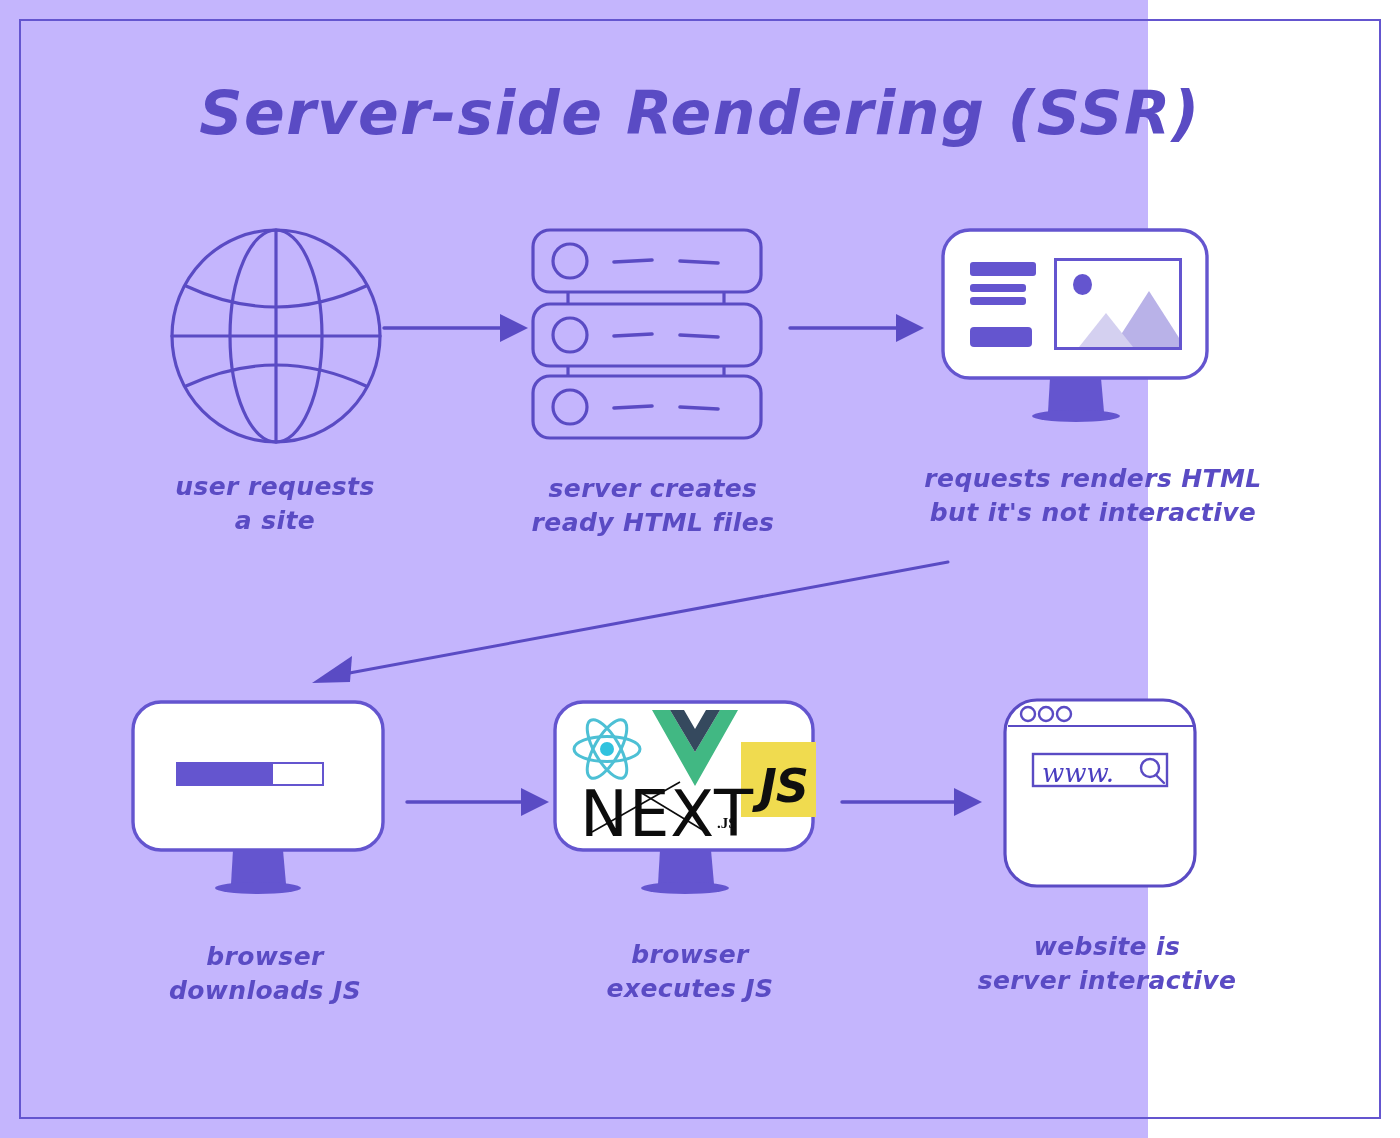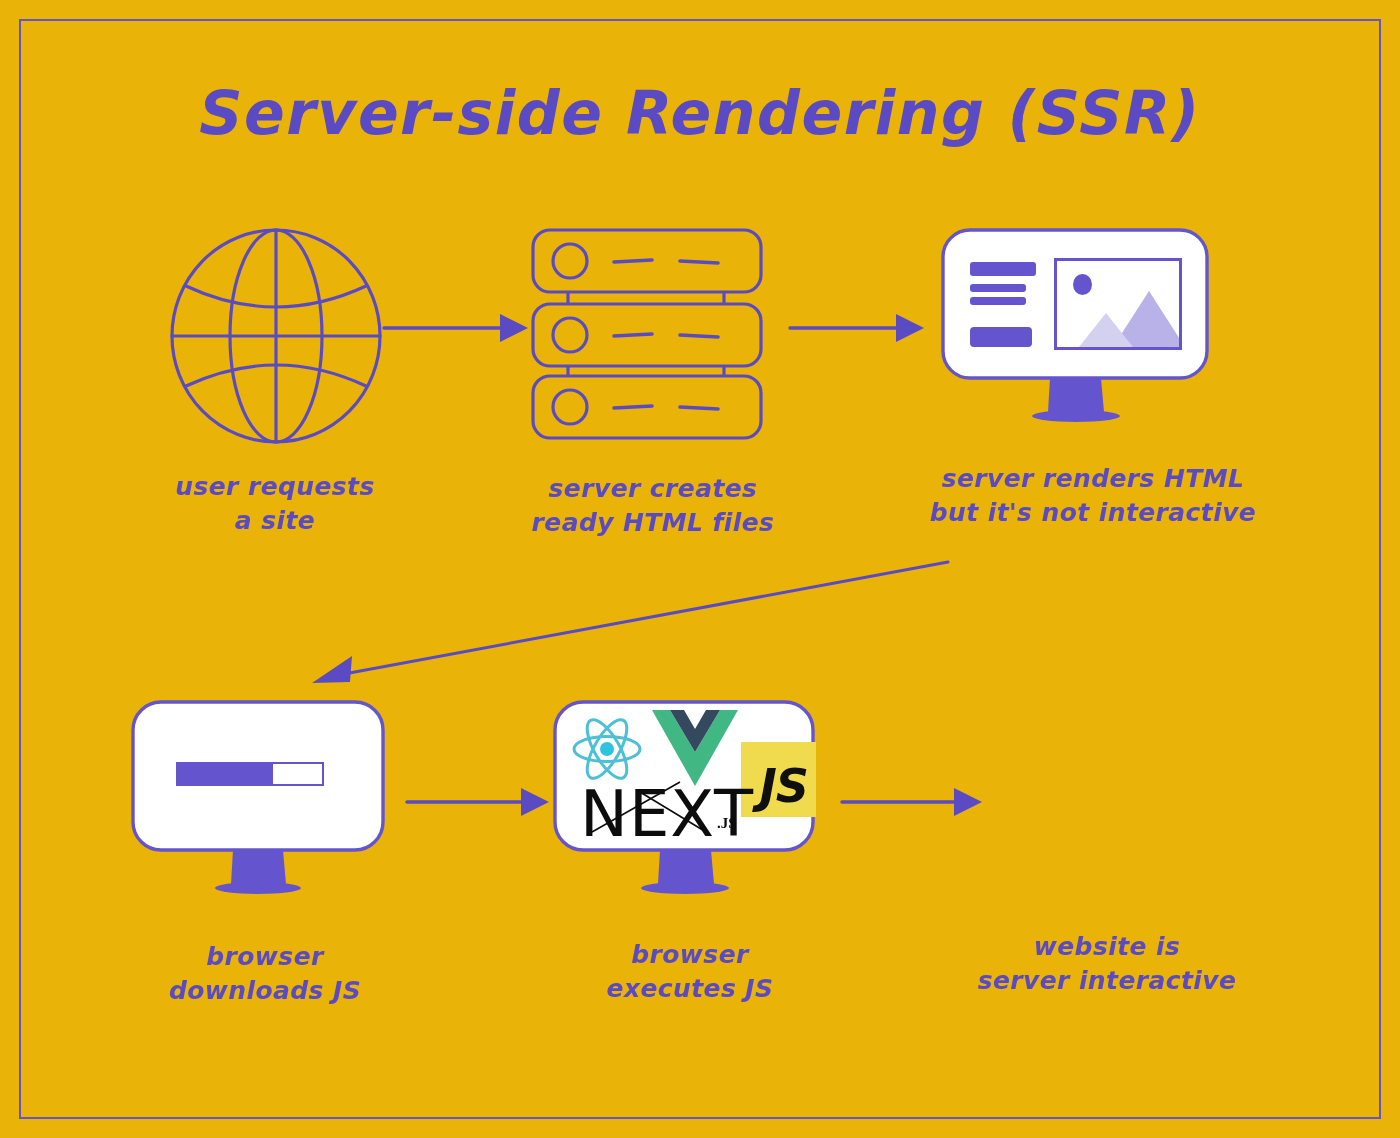--- a/index.html
+++ b/index.html
@@ -4,22 +4,22 @@
 <style>
   * { box-sizing: border-box; margin: 0; padding: 0; }
   html, body {
     width: 1400px; height: 1138px;
     background: #ffffff;
     font-family: "DejaVu Sans", sans-serif;
     overflow: hidden;
   }
   #canvas {
     position: relative;
-    width: 1400px; height: 1138px;
-    background: #eab308;
+    width: 1148px; height: 1138px;
+    background: #c4b5fd;
   }
   .frame {
     position: absolute;
     left: 19px; top: 19px;
     width: 1362px; height: 1100px;
     border: 2px solid #6455cf;
     pointer-events: none;
   }
 
   
@@ -207,21 +207,21 @@
         <div class="mtn" style="left:56px; bottom:0; border-left:36px solid transparent; border-right:36px solid transparent; border-bottom:56px solid #b9b2e8;"></div>
         <div class="mtn" style="left:22px; bottom:0; border-left:27px solid transparent; border-right:27px solid transparent; border-bottom:34px solid #d4d0f0;"></div>
       </div>
     </div>
   </div>
 
   <div class="caption" style="left:130px; top:470px; width:290px;">user requests
 a site</div>
   <div class="caption" style="left:508px; top:472px; width:290px;">server creates
 ready HTML files</div>
-  <div class="caption" style="left:898px; top:462px; width:390px;">server renders HTML
+  <div class="caption" style="left:898px; top:462px; width:390px;">requests renders HTML
 but it's not interactive</div>
 
   <div class="node" style="left:300px; top:548px; width:680px; height:150px;">
     <svg width="680" height="150" viewBox="0 0 680 150">
       <line x1="648" y1="14" x2="44" y2="126" stroke="#5a4bc4" stroke-width="3" stroke-linecap="round"></line>
       <path d="M12 135 L52 108 L50 134 Z" fill="#5a4bc4"></path>
     </svg>
   </div>
 
   <div class="node" style="left:128px; top:698px; width:262px; height:204px;">
@@ -283,20 +283,35 @@
     </div>
   </div>
 
   <div class="node" style="left:840px; top:782px; width:148px; height:40px;">
     <svg width="148" height="40" viewBox="0 0 148 40">
       <line x1="2" y1="20" x2="116" y2="20" stroke="#5a4bc4" stroke-width="3.4" stroke-linecap="round"></line>
       <path d="M114 6 L142 20 L114 34 Z" fill="#5a4bc4"></path>
     </svg>
   </div>
 
+  <div class="node" style="left:1000px; top:696px; width:202px; height:196px;">
+    <svg width="202" height="196" viewBox="0 0 202 196" style="position:absolute; left:0; top:0;">
+      <rect x="5" y="4" width="190" height="186" rx="32" fill="#ffffff" stroke="#5a4bc4" stroke-width="3.2"></rect>
+      <line x1="8" y1="30" x2="194" y2="30" stroke="#5a4bc4" stroke-width="2.2"></line>
+      <circle cx="28" cy="18" r="7" fill="none" stroke="#5a4bc4" stroke-width="2.4"></circle>
+      <circle cx="46" cy="18" r="7" fill="none" stroke="#5a4bc4" stroke-width="2.4"></circle>
+      <circle cx="64" cy="18" r="7" fill="none" stroke="#5a4bc4" stroke-width="2.4"></circle>
+      <rect x="33" y="58" width="134" height="32" fill="#ffffff" stroke="#5a4bc4" stroke-width="2.4"></rect>
+      <g>
+        <circle cx="150" cy="72" r="9" fill="none" stroke="#5a4bc4" stroke-width="2.4"></circle>
+        <line x1="156" y1="79" x2="164" y2="87" stroke="#5a4bc4" stroke-width="2.4" stroke-linecap="round"></line>
+      </g>
+    </svg>
+    <span class="www-text" style="left:42px; top:64px;">www.</span>
+  </div>
 
   <div class="caption" style="left:120px; top:940px; width:290px;">browser
 downloads JS</div>
   <div class="caption" style="left:545px; top:938px; width:290px;">browser
 executes JS</div>
   <div class="caption" style="left:962px; top:930px; width:290px;">website is
 server interactive</div>
 
 </div>
 

